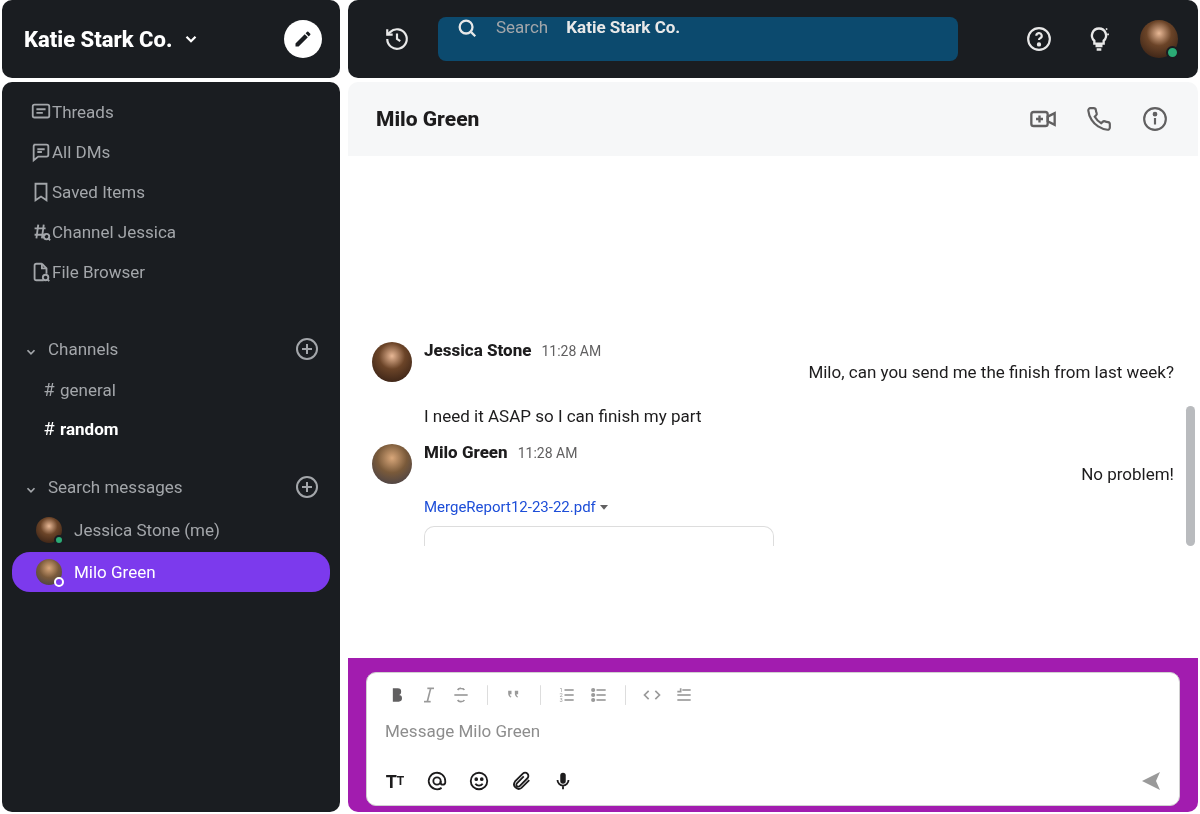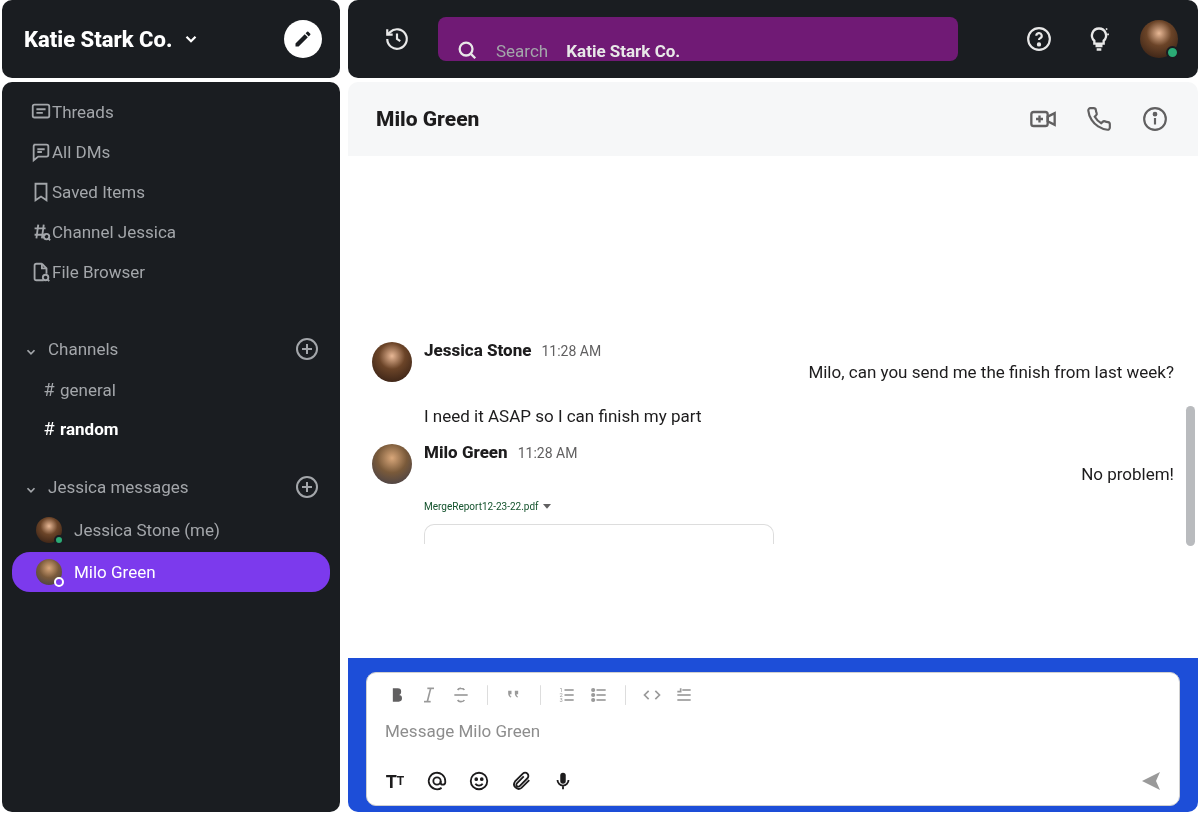--- a/index.html
+++ b/index.html
@@ -16,22 +16,22 @@
   .ws-title { font-size: 22px; font-weight: 800; }
   .compose-btn { width: 38px; height: 38px; border-radius: 50%; background: #fff; display: flex; align-items: center; justify-content: center; }
 
   
   .topbar {
     background: #1a1d21; color: #fff; border-radius: 10px; margin: 0 2px 4px 4px;
     display: flex; align-items: center; padding: 0 20px 0 30px; gap: 22px;
   }
   .history-btn { width: 38px; height:38px; display:flex; align-items:center; justify-content:center;}
   .search {
-    flex: 0 0 520px; height: 44px; background: #701a75; border-radius: 8px;
-    display: flex; align-items: flex-end; padding: 0 18px; gap: 18px;
+    flex: 0 0 520px; height: 44px; background: #0c4a6e; border-radius: 8px;
+    display: flex; align-items: flex-start; padding: 0 18px; gap: 18px;
   }
   .search .search-text { color:#a3a6aa; font-size:17px;}
   .search .search-bold { color:#e8e8e8; font-weight:700; font-size:17px;}
   .top-spacer { flex:1; }
   .top-icon { width: 38px; height:38px; display:flex; align-items:center; justify-content:center; }
   .avatar-sm { width: 38px; height:38px; border-radius:50%; position:relative; }
   .avatar-sm .dot { position:absolute; bottom:-1px; right:-1px; width:13px; height:13px; border-radius:50%; background:#2bac76; border:2.5px solid #1a1d21; }
 
   
   .sidebar { background:#1a1d21; color:#a3a6aa; border-radius:10px; margin:0 4px 2px 2px; padding:10px 0 10px 0; overflow-y:auto; }
@@ -57,25 +57,25 @@
   .conv-actions .act { width:30px; height:30px; display:flex; align-items:center; justify-content:center;}
   .conv-body { flex:1; background:#fff; padding:180px 0 0 0; position:relative; overflow:hidden;}
   .msg-row { display:flex; gap:12px; padding:4px 24px; }
   .msg-av { width:40px; height:40px; border-radius:50%; flex-shrink:0; margin-top:2px;}
   .msg-content { flex:1;text-align:right; }
   .msg-head { display:flex; align-items:baseline; gap:10px;}
   .msg-name { font-weight:800; font-size:17px; color:#1d1c1d;}
   .msg-time { font-size:14px; color:#616061;}
   .msg-text { font-size:17px; color:#1d1c1d; padding:2px 0 2px 0;}
   .msg-text.cont { padding-left:76px; padding-right:24px;}
-  .file-row { display:flex; align-items:center; padding:8px 0 4px 76px; color:#14532d; font-size:10px;}
+  .file-row { display:flex; align-items:center; padding:8px 0 4px 76px; color:#1d4ed8; font-size:15px;}
   .file-box { margin:6px 0 0 76px; width:350px; height:20px; border:1px solid #ddd; border-radius:10px 10px 0 0; border-bottom:none;}
   .scrollbar-stub { position:absolute; right:3px; top:250px; width:9px; height:140px; background:#b9bbbe; border-radius:5px;}
 
-  .composer-wrap { padding:14px 18px 6px 18px; background:#1d4ed8;}
+  .composer-wrap { padding:14px 18px 6px 18px; background:#a21caf;}
   .composer { border:1px solid #d0d0d0; border-radius:10px; background:#fff; }
   .fmt-bar { display:flex; align-items:center; gap:4px; padding:8px 16px 6px 16px;}
   .fmt { width:28px; height:28px; display:flex; align-items:center; justify-content:center; color:#616061; border-radius:4px;}
   .fmt.sep { width:1px; height:20px; background:#ddd; margin:0 8px;}
   .comp-input { padding:6px 18px 22px 18px; font-size:17px; color:#8d8d8d;}
   .comp-bottom { display:flex; align-items:center; justify-content:space-between; padding:4px 14px 10px 14px;}
   .comp-left { display:flex; align-items:center; gap:14px;}
   .comp-ic { width:28px; height:28px; display:flex; align-items:center; justify-content:center; color:#1d1c1d;}
 
   svg { display:block; }
@@ -219,21 +219,21 @@
       <span>random</span>
     </div>
 
     <div style="height:12px"></div>
 
     <div class="sb-section">
       <div class="sec-left">
         <svg width="14" height="14" viewBox="0 0 24 24" fill="none" stroke="#a3a6aa" stroke-width="3">
             <polyline points="6 9 12 15 18 9"></polyline>
           </svg>
-        <span>Jessica messages</span>
+        <span>Search messages</span>
       </div>
       <div class="plus-circ">
         <svg width="24" height="24" viewBox="0 0 24 24" fill="none" stroke="#a3a6aa" stroke-width="2">
             <circle cx="12" cy="12" r="10"></circle>
             <line x1="12" y1="7" x2="12" y2="17"></line>
             <line x1="7" y1="12" x2="17" y2="12"></line>
           </svg>
       </div>
     </div>
 

